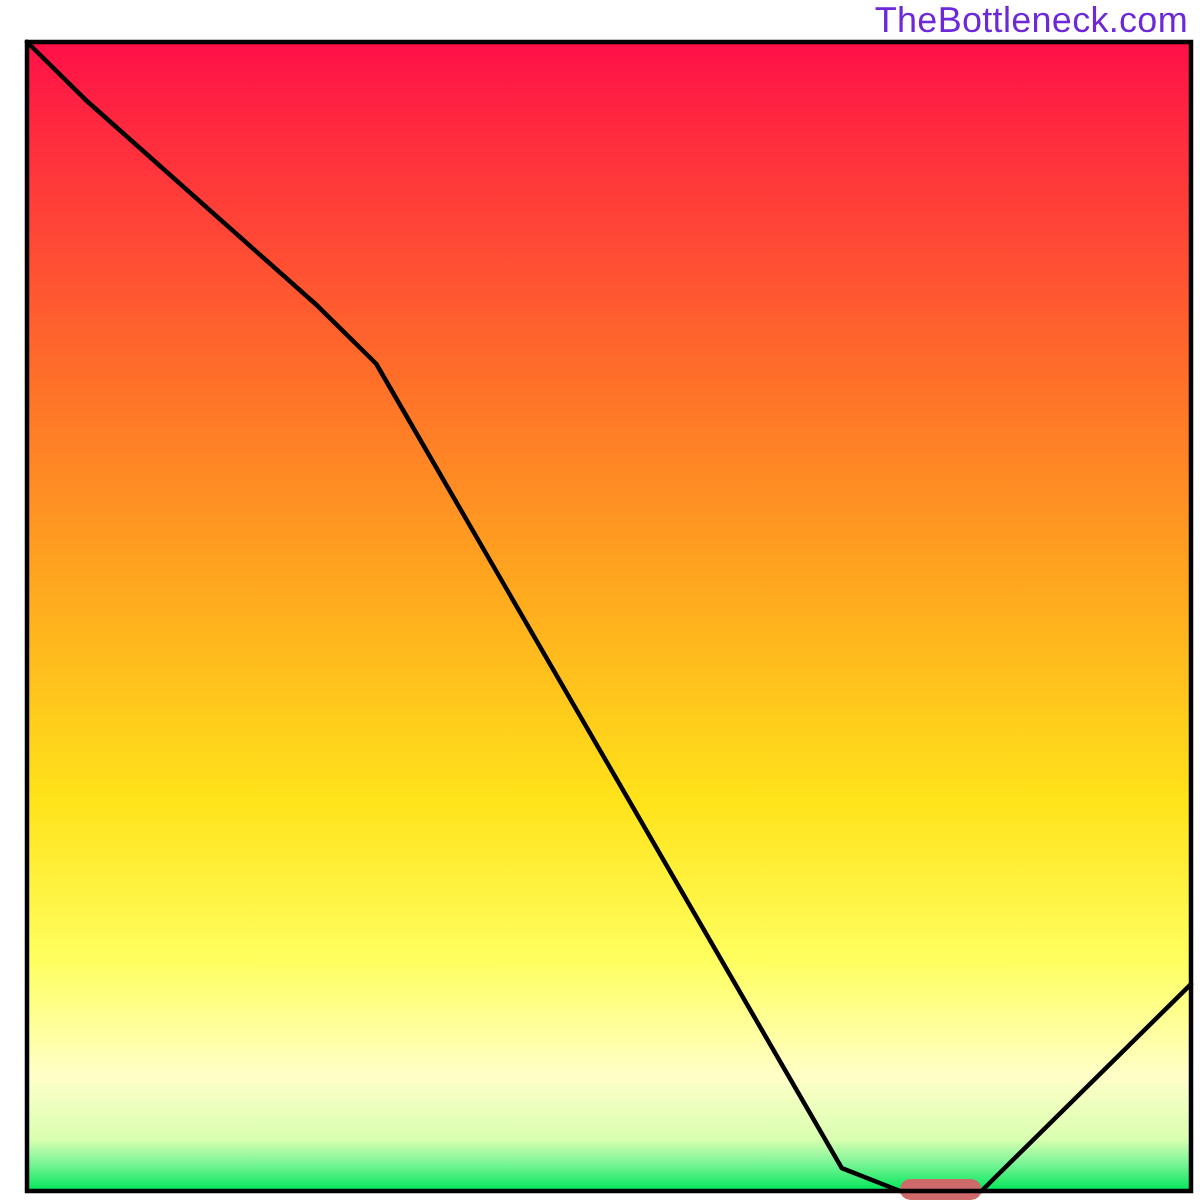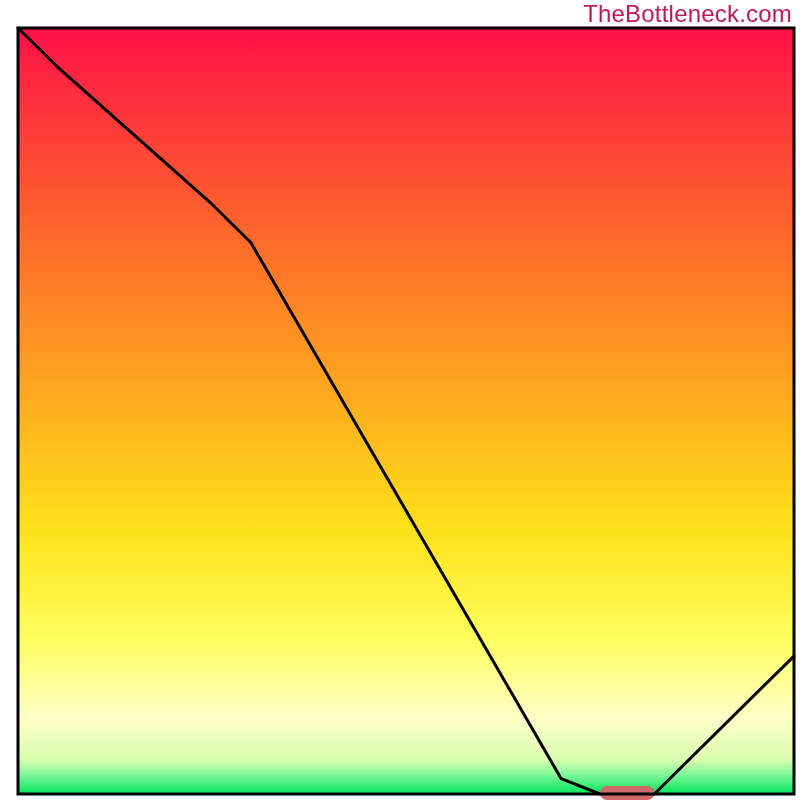--- a/index.html
+++ b/index.html
@@ -13,21 +13,21 @@
   }
   .wrap {
     position: relative;
     width: 800px;
     height: 800px;
   }
   .attribution {
     position: absolute;
     top: 0;
     right: 8px;
-    color: #be185d;
+    color: #6d28d9;
     font-size: 24px;
     font-weight: 400;
     letter-spacing: 0.2px;
   }
   svg {
     display: block;
   }
 </style>
 </head>
 <body>

